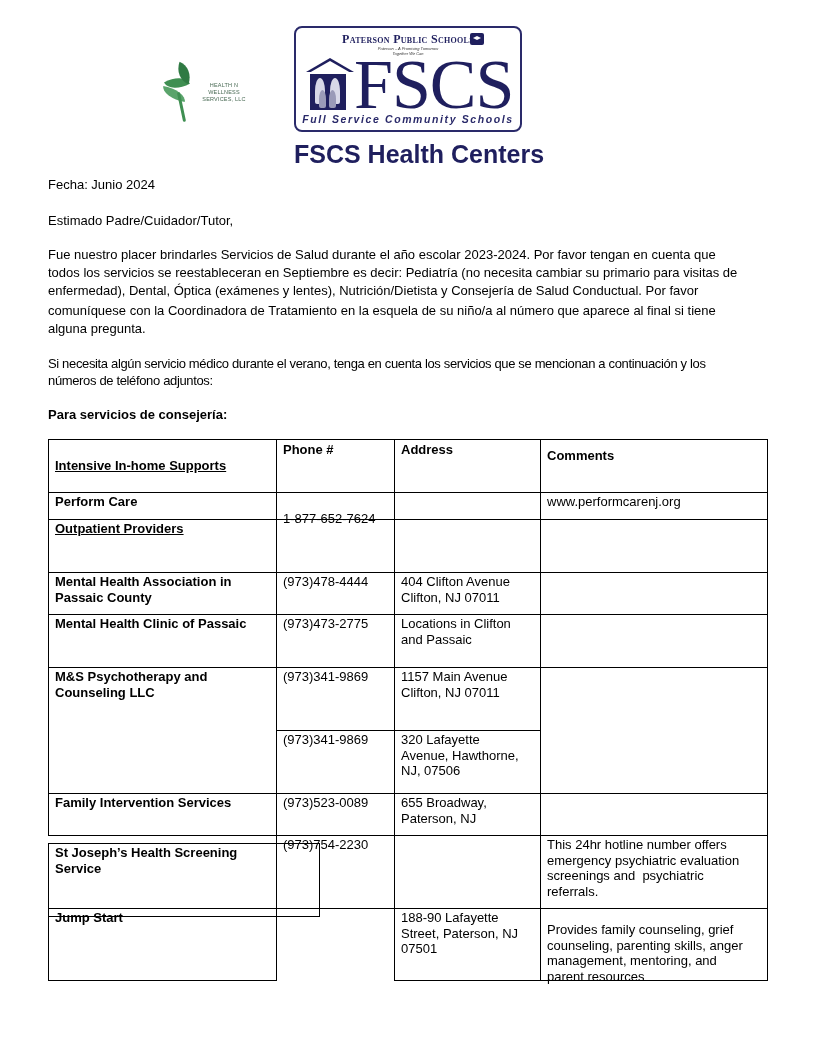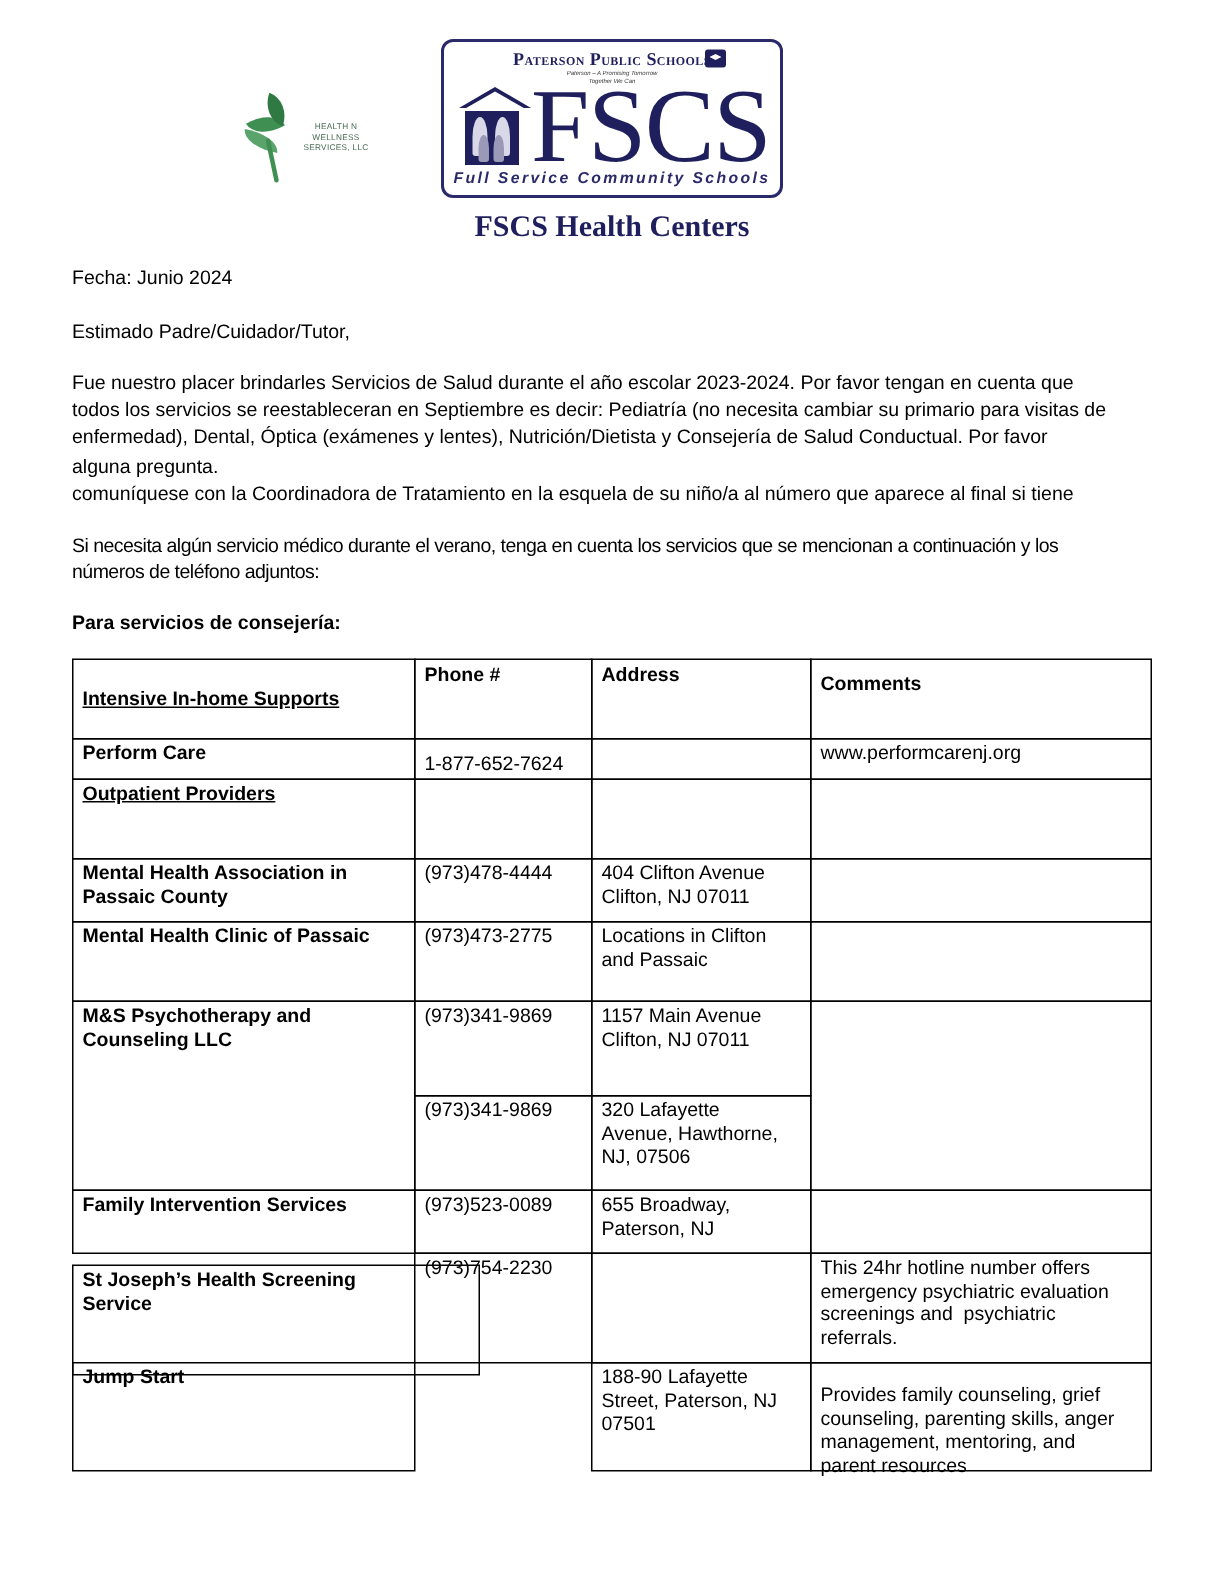--- a/index.html
+++ b/index.html
@@ -15,21 +15,21 @@
   #fscs-logo .tag { position: absolute; left: 0; right: 0; top: 18px; text-align: center; font-size: 4px; font-style: italic; color: #333; line-height: 5px; }
   #fscs-logo .cap-icon { position: absolute; right: 36px; top: 5px; width: 14px; height: 12px; background: #1f1f5e; border-radius: 2px; }
   #fscs-logo .cap-icon::after { content: ""; position: absolute; left: 3px; top: 3px; width: 8px; height: 4px; background: #fff; clip-path: polygon(50% 0, 100% 50%, 50% 100%, 0 50%); }
   #fscs-logo .big { position: absolute; left: 58px; top: 18px; font-family: "Liberation Serif", serif; font-size: 70px; line-height: 78px; color: #1f1f5e; letter-spacing: -1px; }
   #fscs-logo .house { position: absolute; left: 8px; top: 30px; width: 52px; height: 56px; }
   #fscs-logo .roof { position: absolute; left: 2px; top: 0; width: 0; height: 0; border-left: 24px solid transparent; border-right: 24px solid transparent; border-bottom: 14px solid #1f1f5e; }
   #fscs-logo .roof-in { position: absolute; left: 5px; top: 3px; width: 0; height: 0; border-left: 21px solid transparent; border-right: 21px solid transparent; border-bottom: 12px solid #fff; }
   #fscs-logo .fam { position: absolute; left: 6px; top: 16px; width: 36px; height: 36px; background: #1f1f5e; }
   #fscs-logo .fam i { position: absolute; background: #d8d8e8; border-radius: 50% 50% 2px 2px; }
   #fscs-logo .fsc { position: absolute; left: 0; right: 0; bottom: 5px; text-align: center; font-size: 10.5px; font-style: italic; font-weight: bold; color: #2a2a6a; letter-spacing: 1.6px; }
-  #center-title { left: 294px; top: 140px; width: 228px; text-align: center; font-family: Liberation Serif, serif; font-weight: bold; font-size: 20px; color: #1f1f5e; white-space: nowrap; }
+  #center-title { left: 294px; top: 140px; width: 228px; text-align: center; font-family: Liberation Sans, sans-serif; font-weight: bold; font-size: 25px; color: #1f1f5e; white-space: nowrap; }
 
   .txt { font-size: 13px; line-height: 18px; }
   #date { left: 48px; top: 176px; }
   #greeting { left: 48px; top: 212px; }
   #para1 { left: 48px; top: 246px; width: 725px; }
   #para1 .l { display: block; white-space: nowrap; height: 18px; }
   #para2 { left: 48px; top: 355px; width: 730px; font-size: 13px; line-height: 17px; }
   #para2 .l { display: block; white-space: nowrap; letter-spacing: -0.35px; }
   #section { left: 48px; top: 407px; font-weight: bold; font-size: 13px; }
 
@@ -77,40 +77,40 @@
 
 <div id="center-title" class="abs">FSCS Health Centers</div>
 
 <div id="date" class="abs txt">Fecha: Junio 2024</div>
 <div id="greeting" class="abs txt">Estimado Padre/Cuidador/Tutor,</div>
 
 <div id="para1" class="abs txt">
   <span class="l">Fue nuestro placer brindarles Servicios de Salud durante el año escolar 2023-2024. Por favor tengan en cuenta que</span>
   <span class="l">todos los servicios se reestableceran en Septiembre es decir: Pediatría (no necesita cambiar su primario para visitas de</span>
   <span class="l" style="height:20px;">enfermedad), Dental, Óptica (exámenes y lentes), Nutrición/Dietista y Consejería de Salud Conductual. Por favor</span>
+  <span class="l">comuníquese con la Coordinadora de Tratamiento en la esquela de su niño/a al número que aparece al final si tiene</span>
   <span class="l">alguna pregunta.</span>
-  <span class="l">comuníquese con la Coordinadora de Tratamiento en la esquela de su niño/a al número que aparece al final si tiene</span>
 </div>
 
 <div id="para2" class="abs">
   <span class="l">Si necesita algún servicio médico durante el verano, tenga en cuenta los servicios que se mencionan a continuación y los</span>
   <span class="l">números de teléfono adjuntos:</span>
 </div>
 
 <div id="section" class="abs">Para servicios de consejería:</div>
 
 <div id="table" class="abs">
 
   <div class="cell b u" style="left:0;top:0;width:229px;height:54px;padding-top:18px;"><span>Intensive In-home Supports</span></div>
   <div class="cell b" style="left:228px;top:0;width:119px;height:54px;padding-top:2px;">Phone #</div>
   <div class="cell b" style="left:346px;top:0;width:147px;height:54px;padding-top:2px;">Address</div>
   <div class="cell b" style="left:492px;top:0;width:228px;height:54px;padding-top:8px;">Comments</div>
 
   <div class="cell b" style="left:0;top:53px;width:229px;height:28px;padding-top:1px;">Perform Care</div>
-  <div class="cell" style="left:228px;top:53px;width:119px;height:28px;padding-top:8px;">1-877-652-7624</div>
+  <div class="cell" style="left:228px;top:53px;width:119px;height:28px;padding-top:18px;">1-877-652-7624</div>
   <div class="cell" style="left:346px;top:53px;width:147px;height:28px;"></div>
   <div class="cell" style="left:492px;top:53px;width:228px;height:28px;padding-top:1px;">www.performcarenj.org</div>
 
   <div class="cell b u" style="left:0;top:80px;width:229px;height:54px;padding-top:1px;"><span>Outpatient Providers</span></div>
   <div class="cell" style="left:228px;top:80px;width:119px;height:54px;"></div>
   <div class="cell" style="left:346px;top:80px;width:147px;height:54px;"></div>
   <div class="cell" style="left:492px;top:80px;width:228px;height:54px;"></div>
 
   <div class="cell b" style="left:0;top:133px;width:229px;height:43px;padding-top:1px;">
     <span class="c">Mental Health Association in</span>

